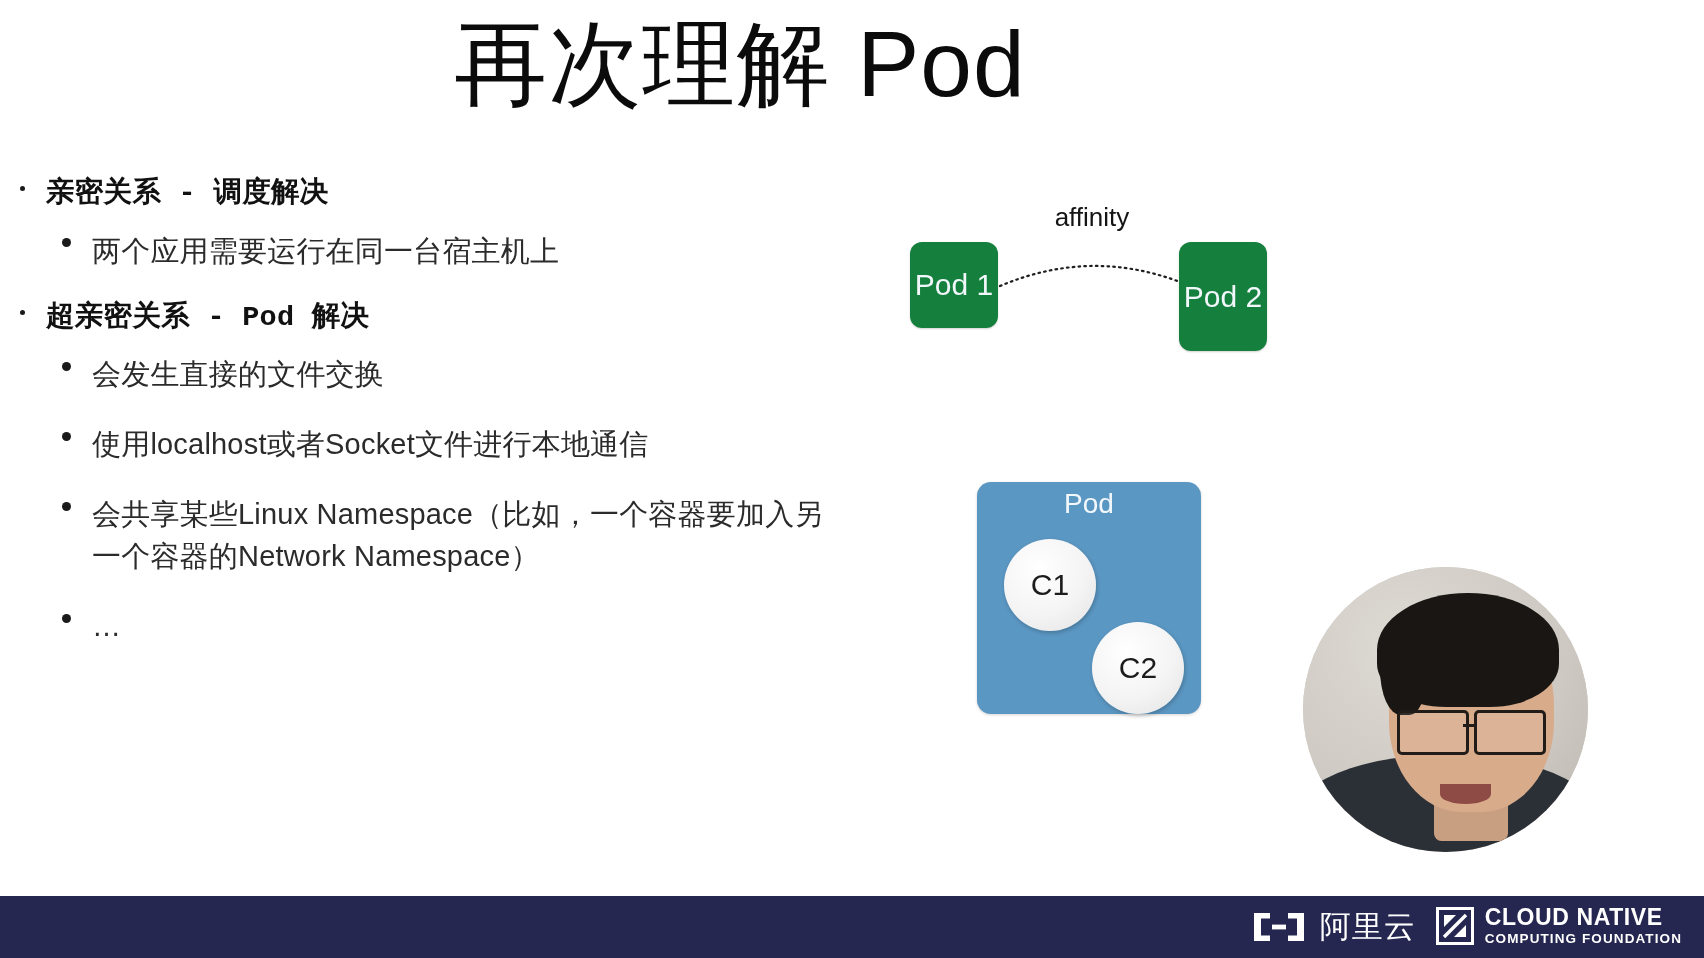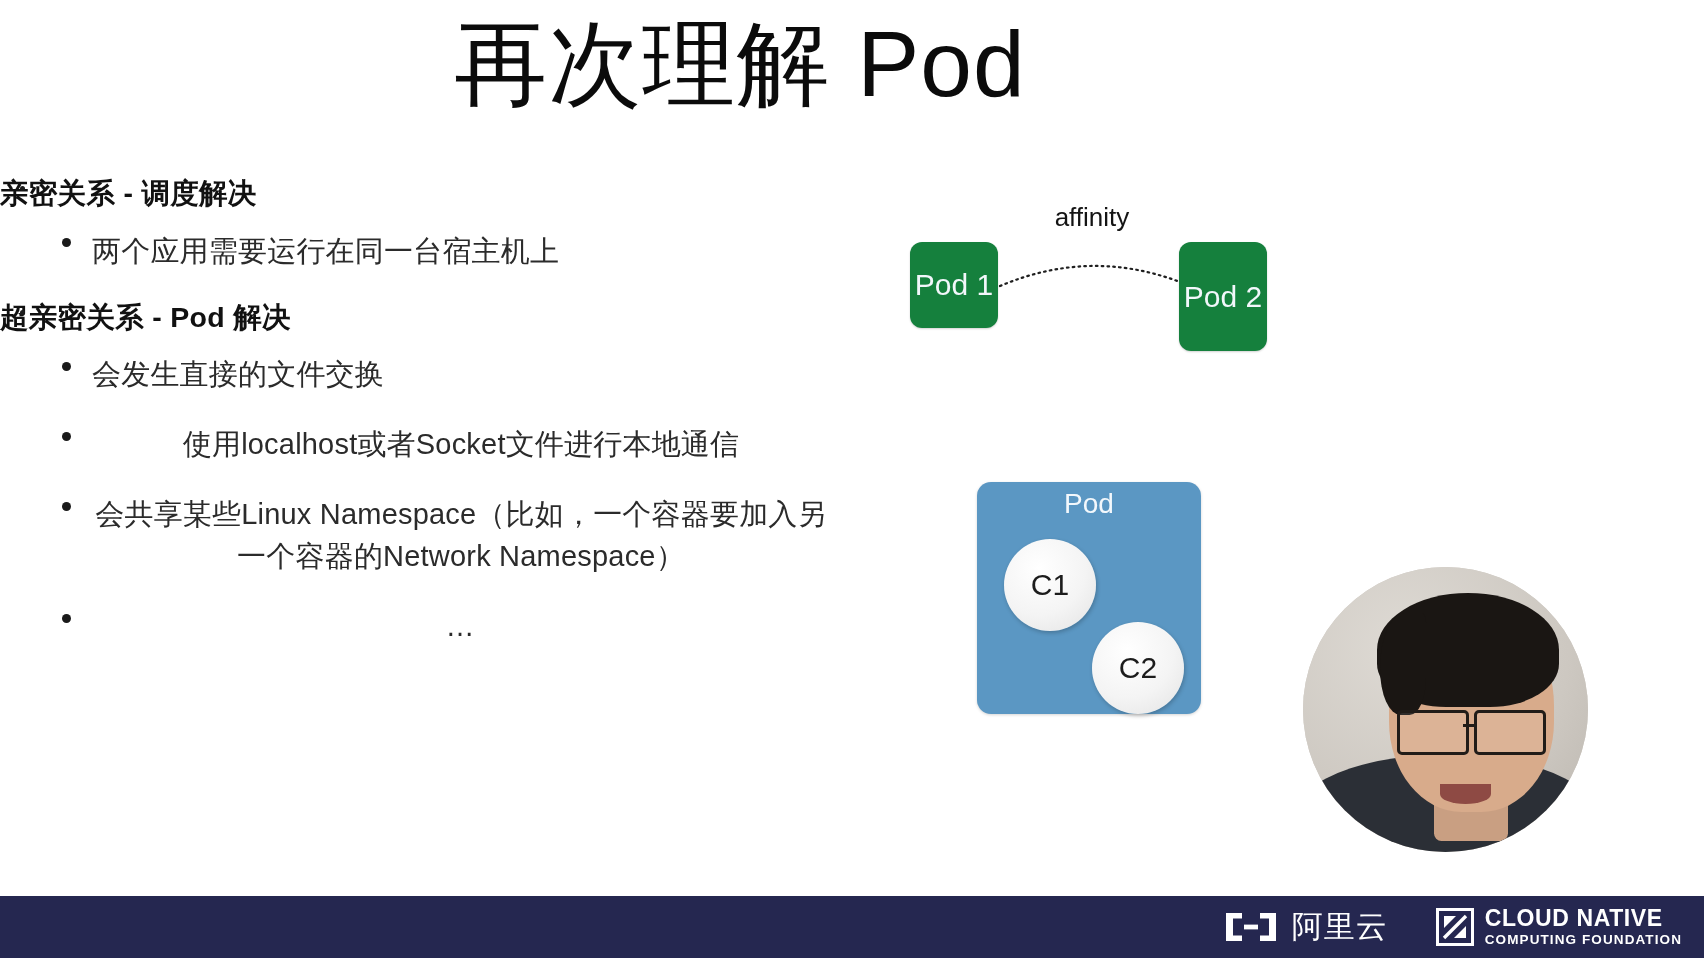--- a/index.html
+++ b/index.html
@@ -41,21 +41,23 @@
   
   #bullet-column {
     position: absolute;
     left: 0px;
     top: 176px;
     width: 830px;
   }
 
   .lvl1-row {
     position: relative;
+    padding-left: 46px;
     margin-bottom: 6px;
+    font-family: Liberation Mono, monospace;
   }
   .lvl1-marker {
     position: absolute;
     left: 20px;
     top: 0.62em;
     width: 5px;
     height: 5px;
     background: #1a1a1a;
     border-radius: 50%;
   }
@@ -82,21 +84,21 @@
     background: #1a1a1a;
     border-radius: 50%;
   }
   .lvl2-text {
     font-size: 29px;
     font-weight: 400;
     color: #2b2b2b;
     line-height: 1.45;
     letter-spacing: 0.2px;
   }
-  .lvl2-row.tight { margin-top: 28px; margin-bottom: 24px; text-align: center; }
+  .lvl2-row.tight { margin-top: 28px; margin-bottom: 24px; }
   .lvl2-row.ellipsis .lvl2-text { font-size: 29px; letter-spacing: 2px; }
 
   
   #affinity-diagram {
     position: absolute;
     left: 880px;
     top: 190px;
     width: 430px;
     height: 170px;
   }
@@ -289,22 +291,22 @@
     top: 896px;
     width: 1704px;
     height: 62px;
     background: #252750;
     display: flex;
     align-items: center;
     justify-content: flex-end;
   }
   #footer-logos {
     display: flex;
-    align-items: center;
-    gap: 48px;
+    align-items: flex-start;
+    gap: 20px;
     padding-right: 22px;
   }
   #aliyun-logo {
     display: flex;
     align-items: center;
     gap: 13px;
   }
   #aliyun-mark {
     width: 56px;
     height: 34px;

